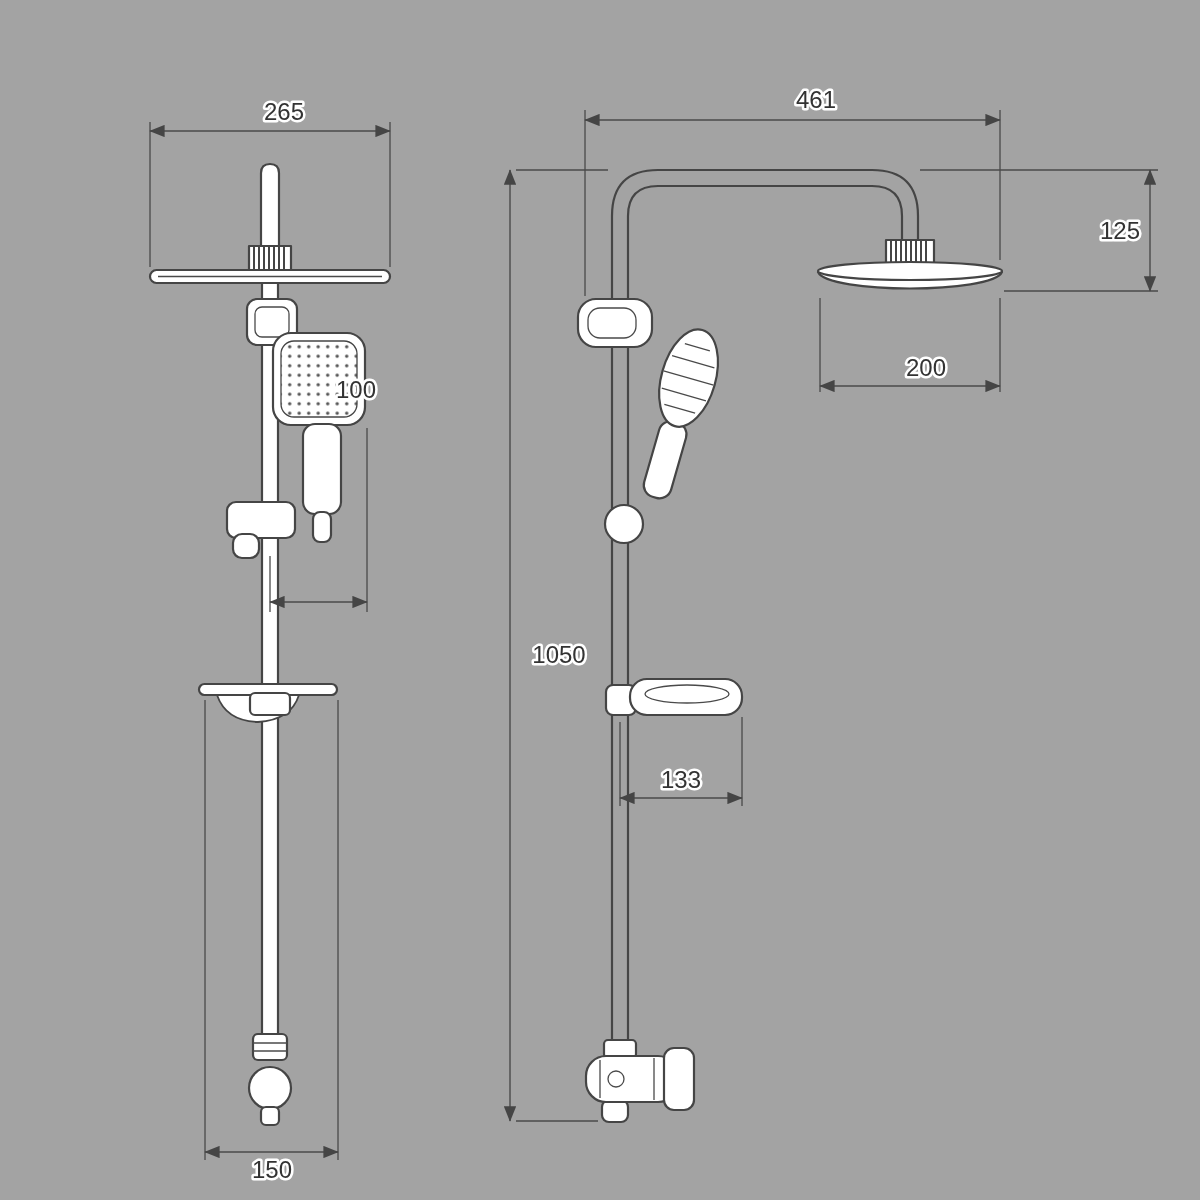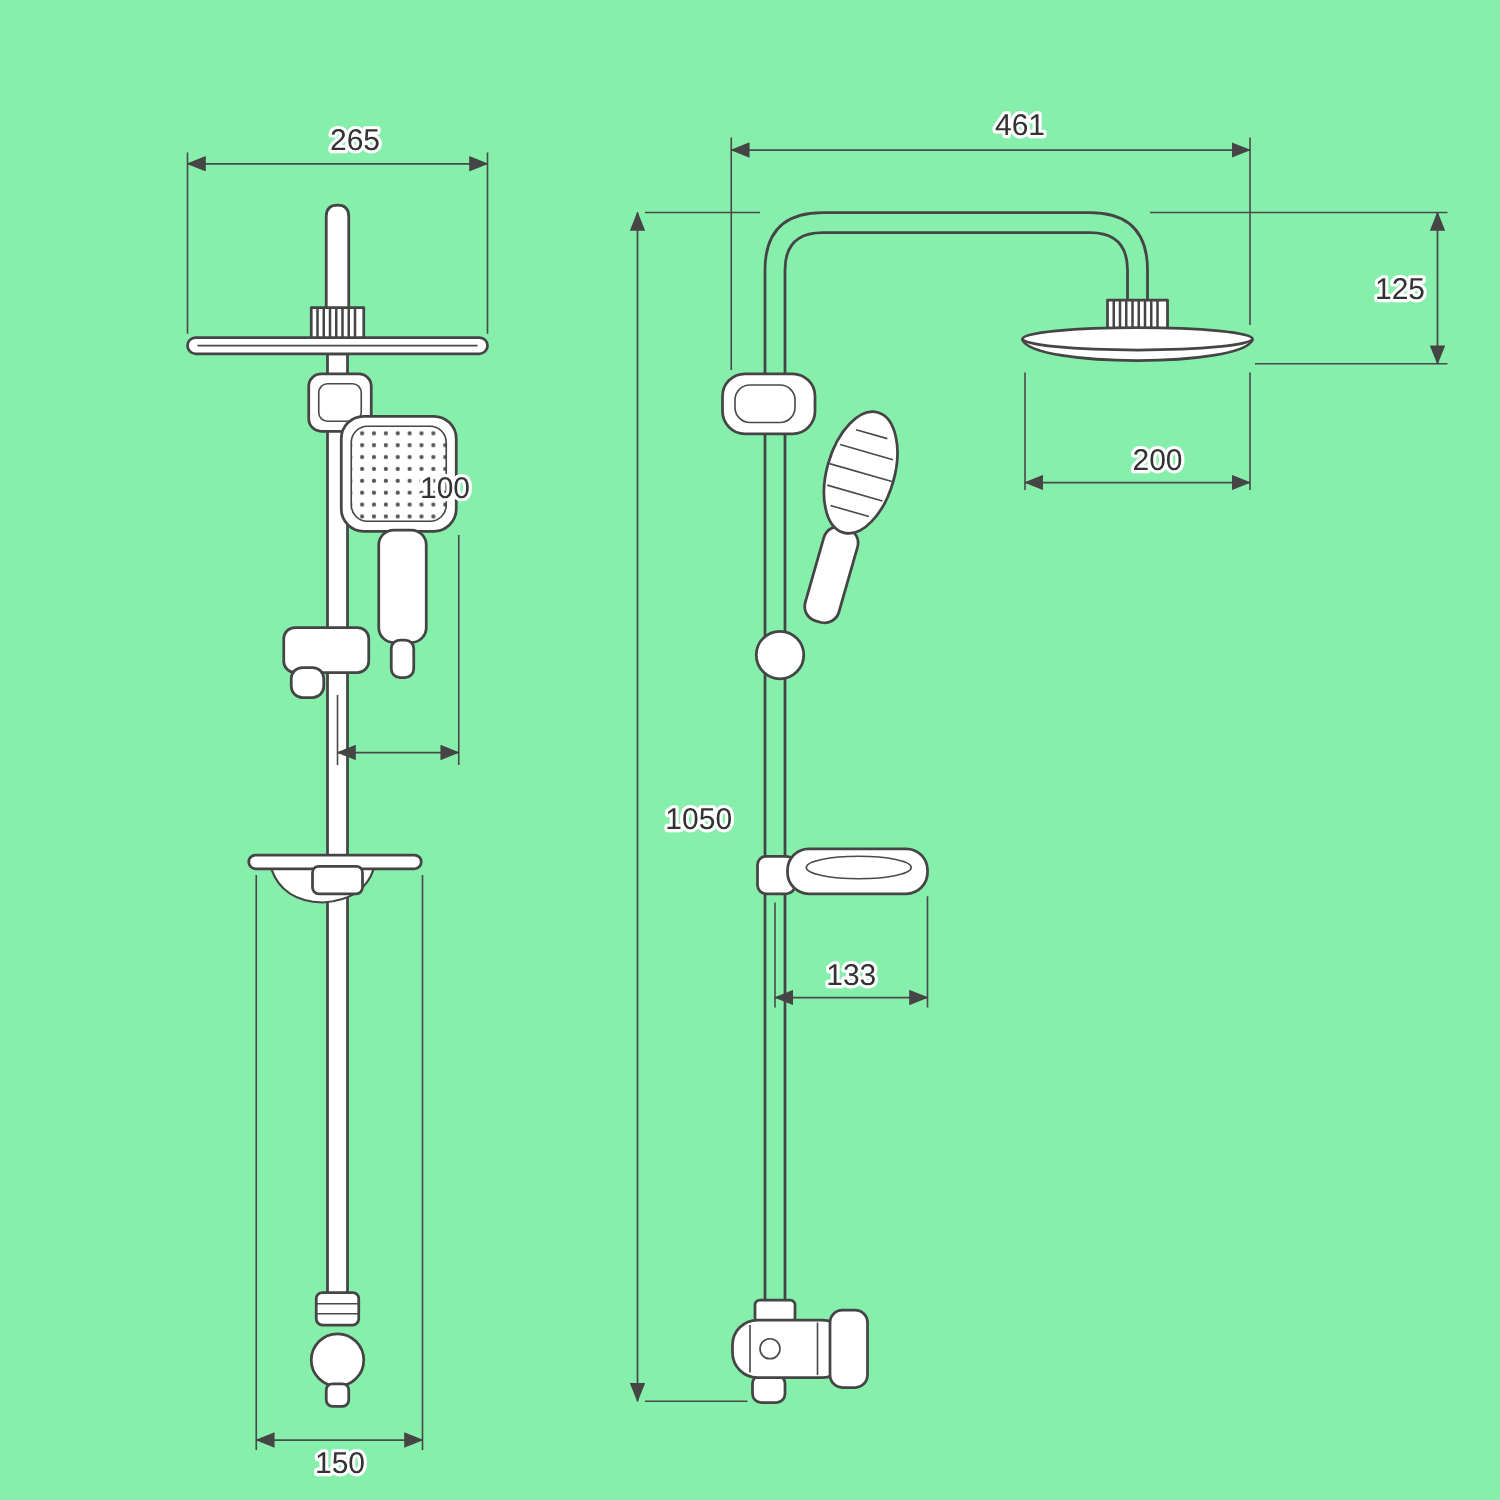--- a/index.html
+++ b/index.html
@@ -1,16 +1,16 @@
 <!DOCTYPE html>
 <html><head>
 <meta charset="utf-8">
 <style>
   html,body{margin:0;padding:0;background:#ffffff;width:1200px;height:1200px;overflow:hidden;}
-  .stage{width:1200px;height:1200px;background:#86efac;position:relative;font-family:"Liberation Sans",sans-serif;}
+  .stage{width:1200px;height:1200px;background:#a3a3a3;position:relative;font-family:"Liberation Sans",sans-serif;}
   svg{display:block;}
   .ln{stroke:#454545;stroke-width:2.2;fill:none;stroke-linecap:round;}
   .fil{fill:#ffffff;stroke:#454545;stroke-width:2.2;stroke-linejoin:round;}
   .fil2{fill:#ffffff;stroke:#454545;stroke-width:1.8;stroke-linejoin:round;}
   .thin{stroke:#4a4a4a;stroke-width:1.3;fill:none;}
   .dim{stroke:#4a4a4a;stroke-width:1.4;fill:none;stroke-linecap:butt;}
   .knurl{stroke:#454545;stroke-width:2;fill:none;}
   .lbl{font-family:"Liberation Sans",sans-serif;font-size:24px;fill:#333333;text-anchor:middle;
        paint-order:stroke;stroke:#ffffff;stroke-width:5px;stroke-linejoin:round;}
 </style>

